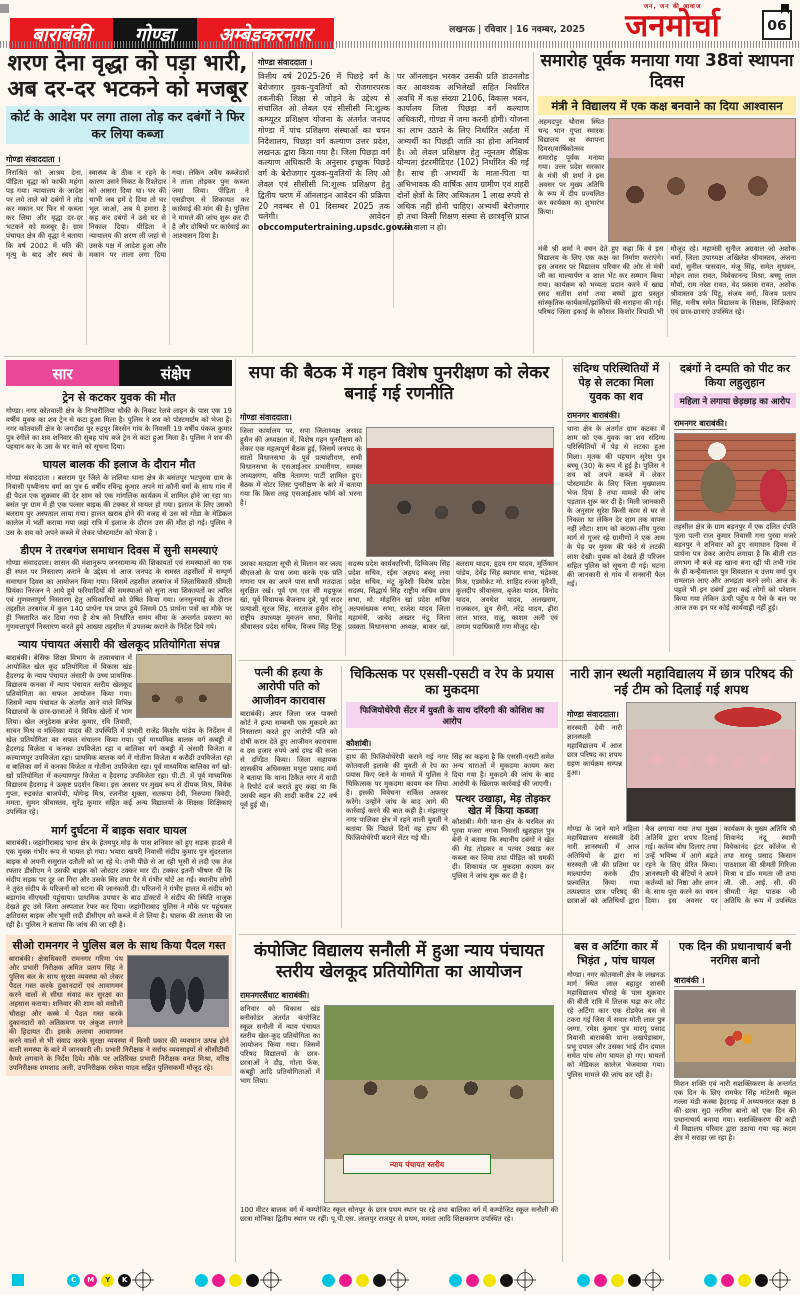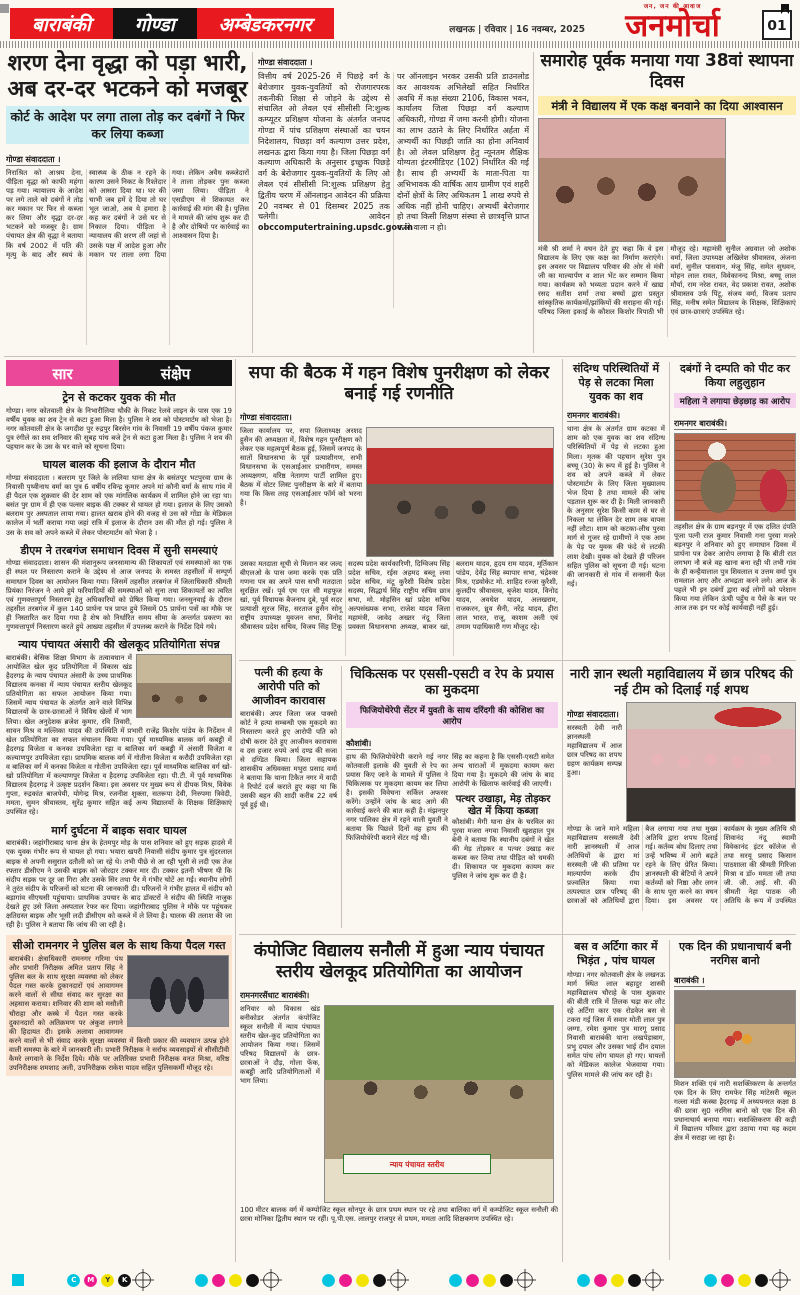--- a/index.html
+++ b/index.html
@@ -1,21 +1,21 @@
 <!DOCTYPE html>
 <html><head>
 <meta charset="utf-8">
 <style>
   html,body{margin:0;padding:0;}
   body{font-family:"DejaVu Sans","Liberation Sans",sans-serif;background:#e8e4dc;}
   #page{position:relative;width:800px;height:1295px;background:#fbf8f1;overflow:hidden;color:#1c1c1c;margin:0 auto;}
 
   
   .corner-gray{position:absolute;left:0;top:4px;width:9px;height:9px;background:#9a9a9a;}
-  .tabs{position:absolute;left:10px;top:8px;display:flex;height:31px;}
+  .tabs{position:absolute;left:10px;top:18px;display:flex;height:31px;}
   .tab{display:flex;align-items:center;justify-content:center;color:#fff;font-weight:700;font-size:19px;padding:0 22px;font-style:italic;}
   .tab-red{background:#e8191f;}
   .tab-black{background:#141414;}
   .dateline{position:absolute;right:215px;top:22px;font-size:9px;font-weight:700;color:#333;}
   .masthead-wrap{position:absolute;right:45px;top:2px;width:165px;text-align:center;}
   .tagline{font-size:6px;color:#c01016;font-weight:700;letter-spacing:1px;}
   .masthead{font-size:31px;font-weight:900;color:#d41218;line-height:1;}
   .pagebox{position:absolute;right:8px;top:10px;width:26px;height:26px;border:2px solid #222;background:#fff;display:flex;align-items:center;justify-content:center;font-size:14px;font-weight:700;}
   .bookmark{position:absolute;top:-8px;right:1px;width:8px;height:10px;background:#111;clip-path:polygon(0 0,100% 0,100% 100%,50% 55%,0 100%);}
   .barcode{position:absolute;left:0;right:0;top:41px;height:7px;background:repeating-linear-gradient(90deg,#8d8d8d 0 1px,transparent 1px 3px);}
@@ -144,21 +144,21 @@
     <span class="tab tab-black">गोण्डा</span>
     <span class="tab tab-red">अम्बेडकरनगर</span>
   </div>
   <div class="dateline">लखनऊ | रविवार | 16 नवम्बर, 2025</div>
   <div class="masthead-wrap">
     <div class="tagline">जन, जन की आवाज</div>
     <div class="masthead">जनमोर्चा</div>
   </div>
   <div class="pagebox">
     <span class="bookmark"></span>
-    <span>01</span>
+    <span>06</span>
   </div>
   <div class="barcode"></div>
 
   <div class="vl" id="v1"></div>
   <div class="vl" id="v2"></div>
   <div class="vl" id="v3"></div>
   <div class="vl" id="v4"></div>
   <div class="vl" id="v5"></div>
   <div class="vl" id="v6"></div>
   <div class="vl" id="v7"></div>
@@ -175,20 +175,21 @@
 
   <section class="blk" id="a-training">
     <div><span class="byline">गोण्डा संवाददाता ।</span></div>
     <div class="t8 cols2" style="height:236px;"><span>वित्तीय वर्ष 2025-26 में पिछड़े वर्ग के बेरोजगार युवक-युवतियों को रोजगारपरक तकनीकी शिक्षा से जोड़ने के उद्देश्य से संचालित ओ लेवल एवं सीसीसी नि:शुल्क कम्प्यूटर प्रशिक्षण योजना के अंतर्गत जनपद गोण्डा में पांच प्रशिक्षण संस्थाओं का चयन निदेशालय, पिछड़ा वर्ग कल्याण उत्तर प्रदेश, लखनऊ द्वारा किया गया है। जिला पिछड़ा वर्ग कल्याण अधिकारी के अनुसार इच्छुक पिछड़े वर्ग के बेरोजगार युवक-युवतियों के लिए ओ लेवल एवं सीसीसी नि:शुल्क प्रशिक्षण हेतु द्वितीय चरण में ऑनलाइन आवेदन की प्रक्रिया 20 नवम्बर से 01 दिसम्बर 2025 तक चलेगी। आवेदन</span> <b>obccomputertraining.upsdc.gov.in</b> <span>पर ऑनलाइन भरकर उसकी प्रति डाउनलोड कर आवश्यक अभिलेखों सहित निर्धारित अवधि में कक्ष संख्या 2106, विकास भवन, कार्यालय जिला पिछड़ा वर्ग कल्याण अधिकारी, गोण्डा में जमा करनी होगी। योजना का लाभ उठाने के लिए निर्धारित अर्हता में अभ्यर्थी का पिछड़ी जाति का होना अनिवार्य है। ओ लेवल प्रशिक्षण हेतु न्यूनतम शैक्षिक योग्यता इंटरमीडिएट (102) निर्धारित की गई है। साथ ही अभ्यर्थी के माता-पिता या अभिभावक की वार्षिक आय ग्रामीण एवं शहरी दोनों क्षेत्रों के लिए अधिकतम 1 लाख रुपये से अधिक नहीं होनी चाहिए। अभ्यर्थी बेरोजगार हो तथा किसी शिक्षण संस्था से छात्रवृत्ति प्राप्त करने वाला न हो।</span></div>
   </section>
 
   <section class="blk" id="a-sthapna">
     <div class="h-lg">समारोह पूर्वक मनाया गया 38वां स्थापना दिवस</div>
     <div class="subhead sub-yellow">मंत्री ने विद्यालय में एक कक्ष बनवाने का दिया आश्वासन</div>
     <div class="flexrow">
+      <div class="t7" style="width:66px;">अहमदपुर चौरास स्थित चन्द भान गुप्ता स्मारक विद्यालय का स्थापना दिवस/वार्षिकोत्सव समारोह पूर्वक मनाया गया। उत्तर प्रदेश सरकार के मंत्री श्री शर्मा ने इस अवसर पर मुख्य अतिथि के रूप में दीप प्रज्वलित कर कार्यक्रम का शुभारंभ किया।</div>
       <div class="photo ph-sthapna"></div>
     </div>
     <div class="t7 cols2" style="height:92px;margin-top:3px;"><span>मंत्री श्री शर्मा ने वचन देते हुए कहा कि वे इस विद्यालय के लिए एक कक्ष का निर्माण कराएंगे। इस अवसर पर विद्यालय परिवार की ओर से मंत्री जी का माल्यार्पण व शाल भेंट कर सम्मान किया गया। कार्यक्रम को भव्यता प्रदान करने में खाद्य रसद सतीश शर्मा तथा बच्चों द्वारा प्रस्तुत सांस्कृतिक कार्यक्रमों/झांकियों की सराहना की गई। परिषद जिला इकाई के कौशल किशोर त्रिपाठी भी मौजूद रहे।</span> <span>महामंत्री सुनील अग्रवाल जो अशोक वर्मा, जिला उपाध्यक्ष अखिलेश श्रीवास्तव, अंजना वर्मा, सुनील पासवान, मंजू सिंह, समेत सुधवन, मोहन लाल रावत, विवेकानन्द मिश्रा, बच्चू लाल मौर्या, राम नरेश रावत, वेद प्रकाश रावत, अशोक श्रीवास्तव उर्फ पिंटू, संजय वर्मा, विजय प्रताप सिंह, मनीष समेत विद्यालय के शिक्षक, शिक्षिकाएं एवं छात्र-छात्राएं उपस्थित रहे।</span></div>
   </section>
 
   <aside class="blk" id="d-briefs">
     <div class="briefs-head">
       <span class="bh-red">सार</span>
       <span class="bh-black">संक्षेप</span>
     </div>

